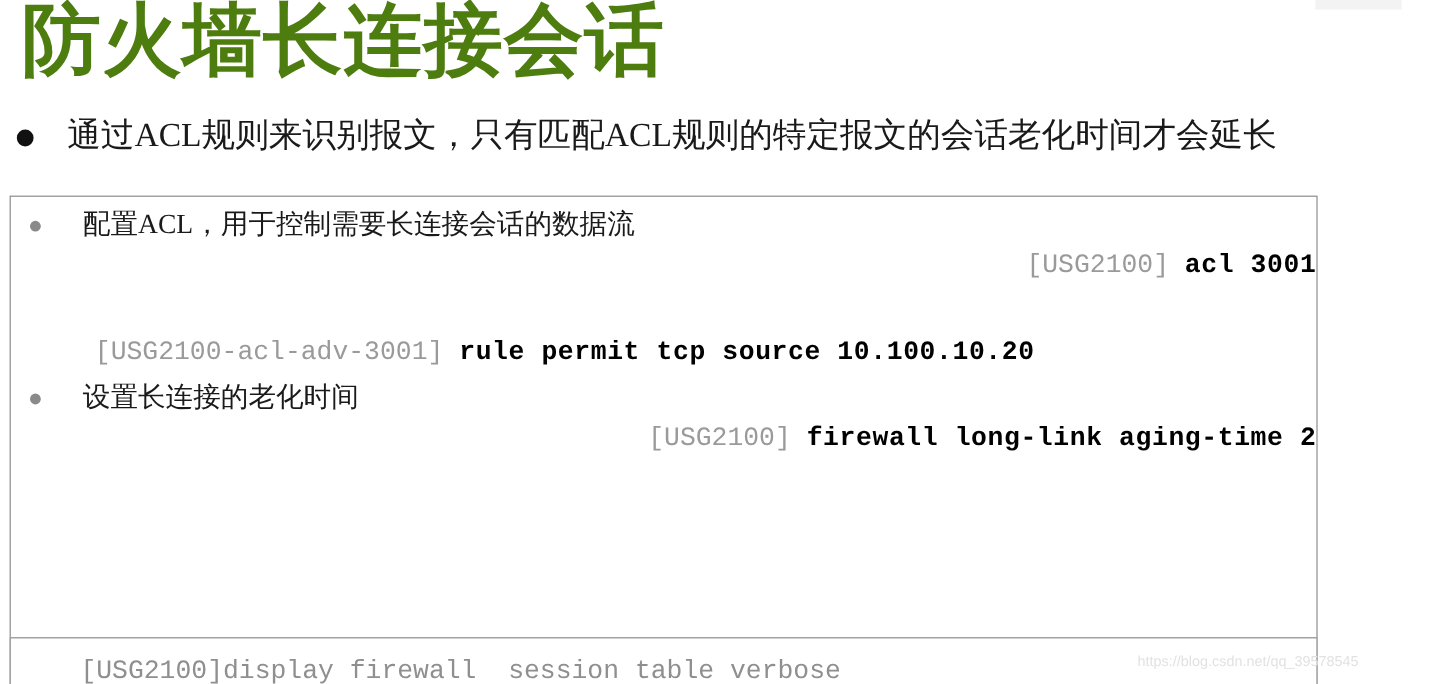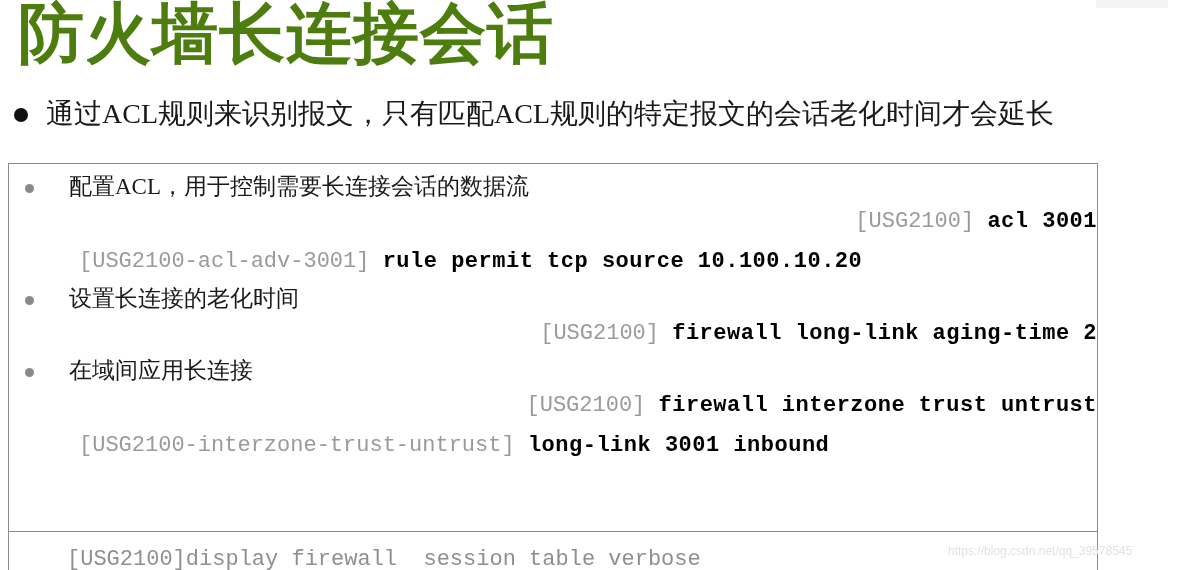--- a/index.html
+++ b/index.html
@@ -57,21 +57,21 @@
     justify-content: center;
   }
   .lead-bullet i {
     display: block;
     width: 14px;
     height: 14px;
     border-radius: 50%;
     background: #111111;
   }
   .lead-text {
-    margin-left: 14px;
+    margin-left: 24px;
     font-family: "Liberation Serif", "DejaVu Serif", serif;
     font-size: 28px;
     line-height: 36px;
     color: #1a1a1a;
     white-space: nowrap;
   }
 
   .panel {
     position: absolute;
     border: 1px solid #8c8c8c;
@@ -111,21 +111,21 @@
     color: #1a1a1a;
     white-space: nowrap;
   }
   .cmd-line {
     font-family: "Liberation Mono", "DejaVu Sans Mono", monospace;
     font-size: 22px;
     line-height: 40px;
     white-space: nowrap;
   }
   .cmd-line.indent-1 { padding-left: 0px; text-align: right; }
-  .cmd-line.indent-2 { padding-left: 10px; }
+  .cmd-line.indent-2 { padding-left: 10px; margin-top: 32px; }
   .prompt {
     color: #9a9a9a;
     font-weight: 400;
     letter-spacing: 0px;
   }
   .cmd {
     color: #000000;
     font-weight: 700;
     letter-spacing: 0.5px;
   }
@@ -176,26 +176,20 @@
         <span class="cfg-bullet"></span>
         <div class="cfg-heading">配置ACL，用于控制需要长连接会话的数据流</div>
         <div class="cmd-line indent-1"><span class="prompt">[USG2100]</span> <span class="cmd">acl 3001</span></div>
         <div class="cmd-line indent-2"><span class="prompt">[USG2100-acl-adv-3001]</span> <span class="cmd">rule permit tcp source 10.100.10.20</span></div>
       </div>
       <div class="cfg-item">
         <span class="cfg-bullet"></span>
         <div class="cfg-heading">设置长连接的老化时间</div>
         <div class="cmd-line indent-1"><span class="prompt">[USG2100]</span> <span class="cmd">firewall long-link aging-time 2</span></div>
       </div>
-      <div class="cfg-item">
-        <span class="cfg-bullet"></span>
-        <div class="cfg-heading">在域间应用长连接</div>
-        <div class="cmd-line indent-1"><span class="prompt">[USG2100]</span> <span class="cmd">firewall interzone trust untrust</span></div>
-        <div class="cmd-line indent-2"><span class="prompt">[USG2100-interzone-trust-untrust]</span> <span class="cmd">long-link 3001 inbound</span></div>
-      </div>
     </div>
 </div>
 
 <div class="panel panel-display">
   <div class="display-line">[USG2100]display firewall  session table verbose</div>
 </div>
 
 <div class="watermark">https://blog.csdn.net/qq_39578545</div>
 
 </body></html>

